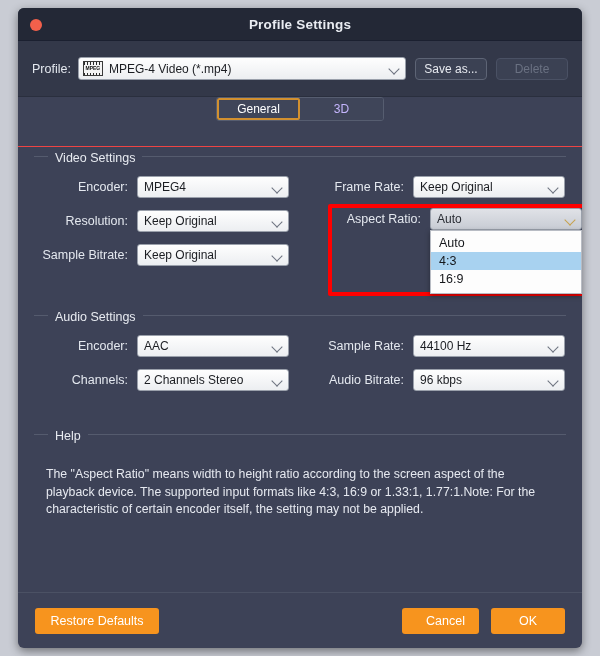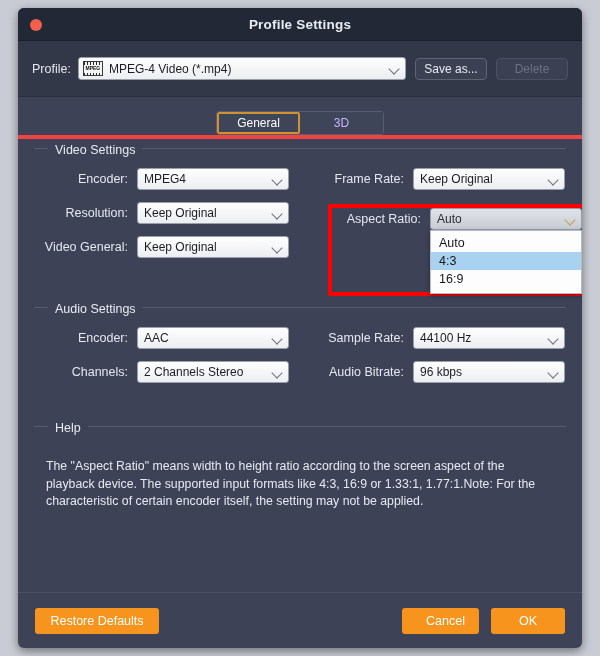--- a/index.html
+++ b/index.html
@@ -101,23 +101,23 @@
     border-radius: 4px;
     background: #3b4153;
     color: #e7eaf0;
     font-size: 12px;
     display: flex; align-items: center; justify-content: center;
     cursor: default;
   }
   .tbtn.disabled { color: #6a7182; border-color: #4a5164; }
   
   #tabs-wrap {
-    height: 42px;
-    display: flex; align-items: flex-end; justify-content: center;
-    border-bottom: 4px solid #ef4444;
+    height: 50px;
+    display: flex; align-items: flex-start; justify-content: center;
+    border-bottom: 1px solid #ef4444;
   }
   #tabs { display: flex; border: 1px solid #565d70; border-radius: 3px; overflow: hidden; }
   .tab {
     width: 83px; height: 22px;
     display: flex; align-items: center; justify-content: center;
     font-size: 12px; color: #c4b5fd;
     background: #3f4559;
     cursor: default;
   }
   .tab.active {
@@ -282,21 +282,21 @@
             <span>MPEG4</span>
           </div>
         </div>
         <div class="field">
           <span class="flabel">Resolution:</span>
           <div class="combo">
             <span>Keep Original</span>
           </div>
         </div>
         <div class="field">
-          <span class="flabel">Video General:</span>
+          <span class="flabel">Sample Bitrate:</span>
           <div class="combo">
             <span>Keep Original</span>
           </div>
         </div>
       </div>
       <div class="col">
         <div class="field">
           <span class="flabel" style="width:97px;">Frame Rate:</span>
           <div class="combo">
             <span>Keep Original</span>

